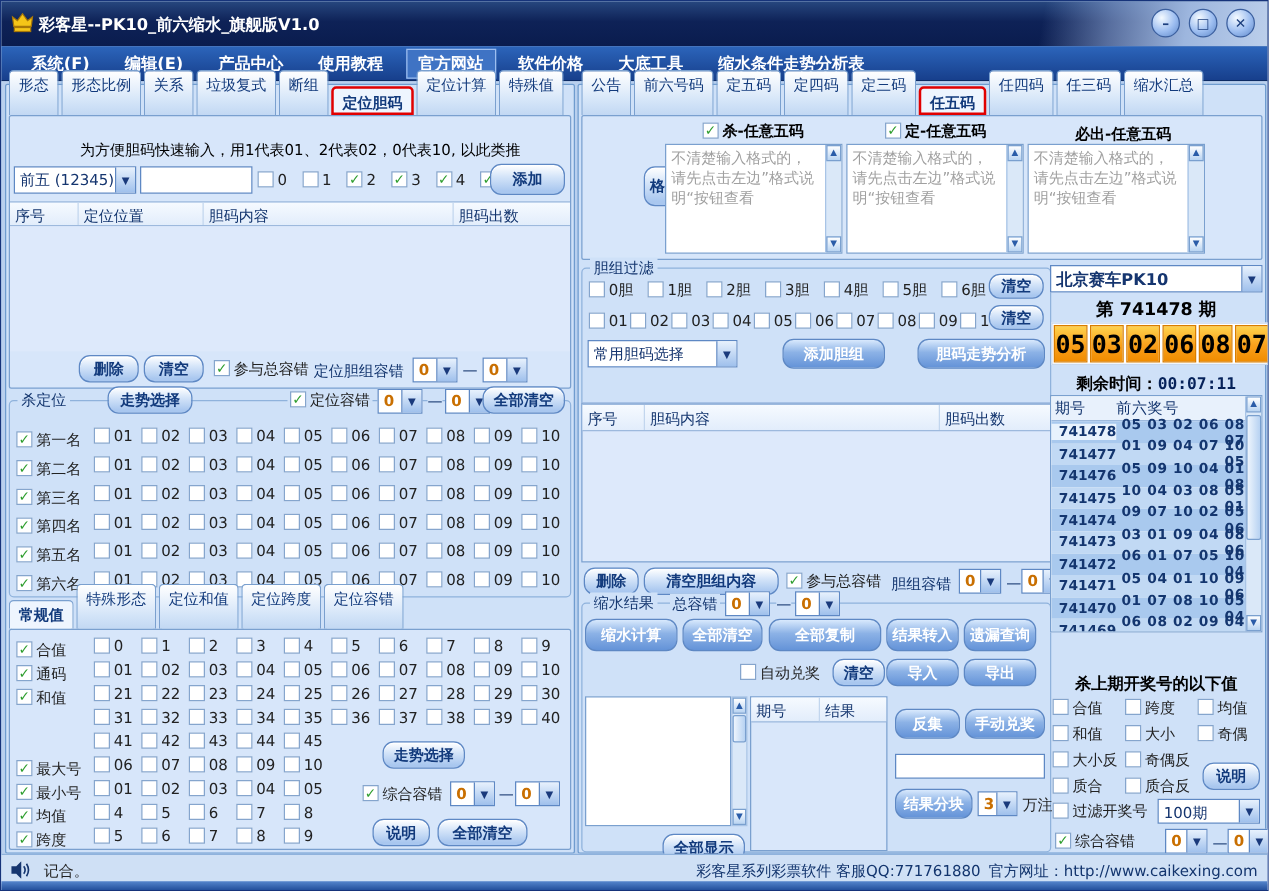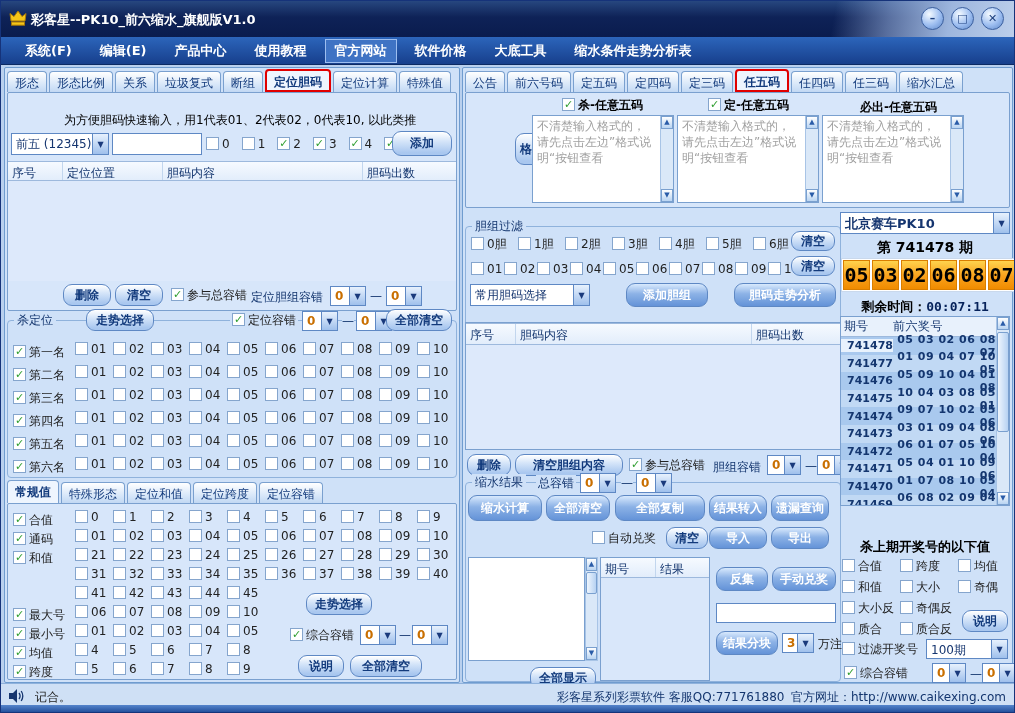--- a/index.html
+++ b/index.html
@@ -28,21 +28,21 @@
   .menu-item.active { background:#3f73c4; border:1px solid #9dbef0; padding:2px 9px; }
 
   
   .main { position:absolute; top:64px; left:0; right:0; bottom:0; background:#b9d0ee; }
   .panel { position:absolute; background:#cfe1f8; border:1px solid #6f9ccf; border-radius:2px; }
   #left-panel  { left:3px;  top:2px; width:456px; height:616px; }
   #right-panel { left:461px; top:2px; width:551px; height:616px; }
 
   
   .tabs { position:absolute; left:2px; right:2px; top:1px; height:23px; display:flex; align-items:flex-end; gap:2px; }
-  .tab { height:21px; padding:3px 7px 0; font-size:12px; color:#123a7c; white-space:nowrap;
+  .tab { height:36px; padding:3px 7px 0; font-size:12px; color:#123a7c; white-space:nowrap;
     background:linear-gradient(180deg,#ffffff,#d3e4f8 70%,#c2d8f3);
     border:1px solid #7aa0cf; border-bottom:none; border-radius:4px 4px 0 0; }
   .tab.active { background:#eef5fe; font-weight:bold; height:23px; }
   .tab.rednote { border:2px solid #e10000; }
 
   .box { position:absolute; background:#d7e6fa; border:1px solid #7aa0cf; border-radius:2px; }
   .gbox { position:absolute; border:1px solid #8fb2dc; border-radius:4px; }
   .glabel { position:absolute; top:-9px; left:6px; background:#cfe1f8; padding:0 3px; font-size:12px; color:#13356e; white-space:nowrap; }
   .plain { font-size:12px; color:#13356e; white-space:nowrap; }
 
@@ -899,21 +899,21 @@
         </div>
         <div class="ta" style="left:356px;top:22px;width:142px;height:88px;">
           <div class="ta-text">不清楚输入格式的，请先点击左边”格式说明“按钮查看</div>
           <div class="vsb" style="right:0;top:0;bottom:0;border:none;border-left:1px solid #a8c4e6;">
             <span class="sarr" style="top:0;">▲</span>
             <span class="sarr" style="bottom:0;">▼</span>
           </div>
         </div>
       </div>
 
-      <div class="gbox" style="left:2px;top:158px;width:376px;height:133px;">
+      <div class="gbox" style="left:2px;top:146px;width:376px;height:133px;">
         <span class="glabel">胆组过滤</span>
         <div class="abs crow" id="dan-checks" style="left:5px;top:8px;">
             <span style="flex: 0 0 47px;"><span class="ck">
                 <span class="ckb"></span>
                 <span class="ckl">0胆</span>
               </span></span>
             <span style="flex: 0 0 47px;"><span class="ck">
                 <span class="ckb"></span>
                 <span class="ckl">1胆</span>
               </span></span>

